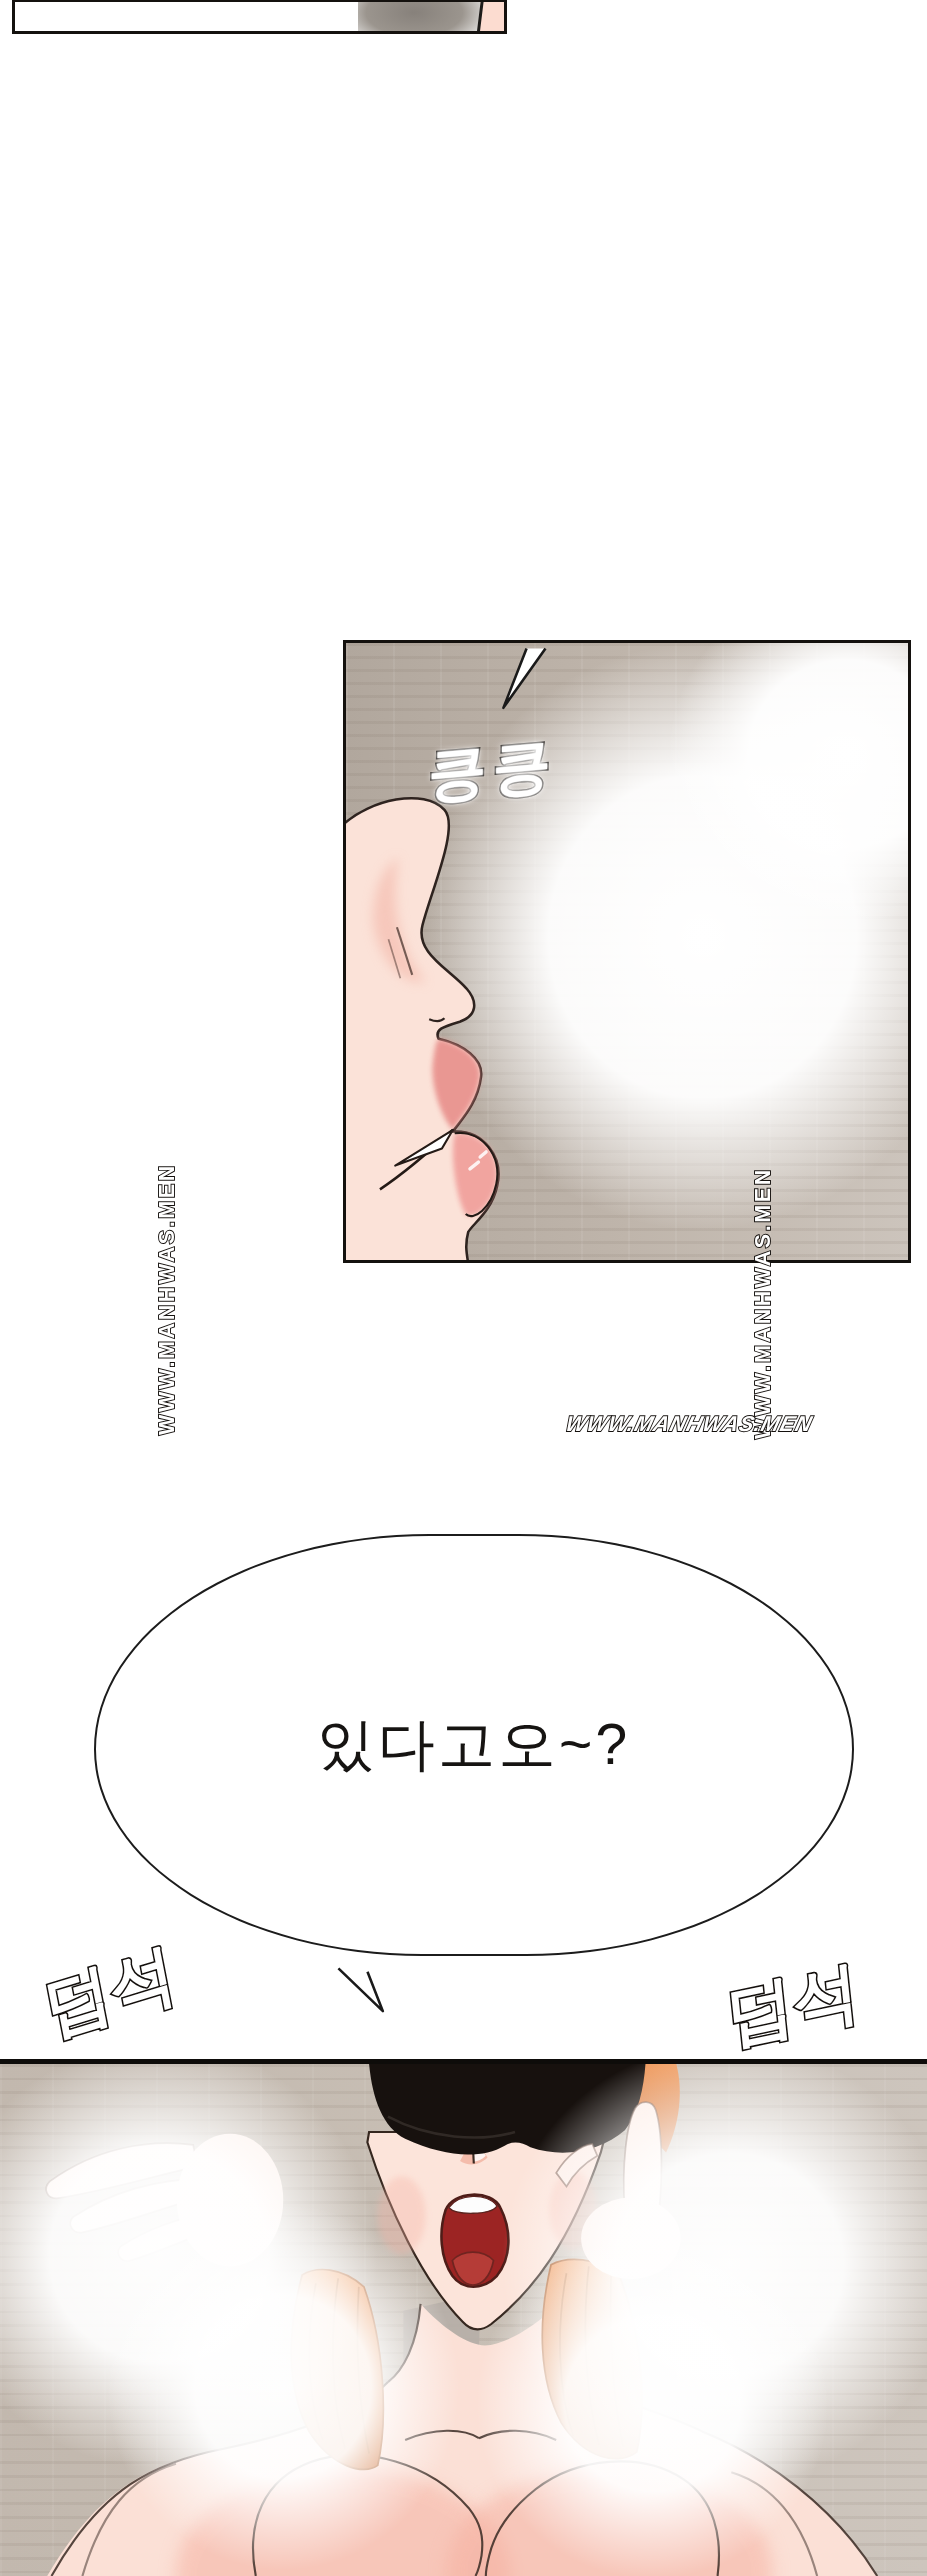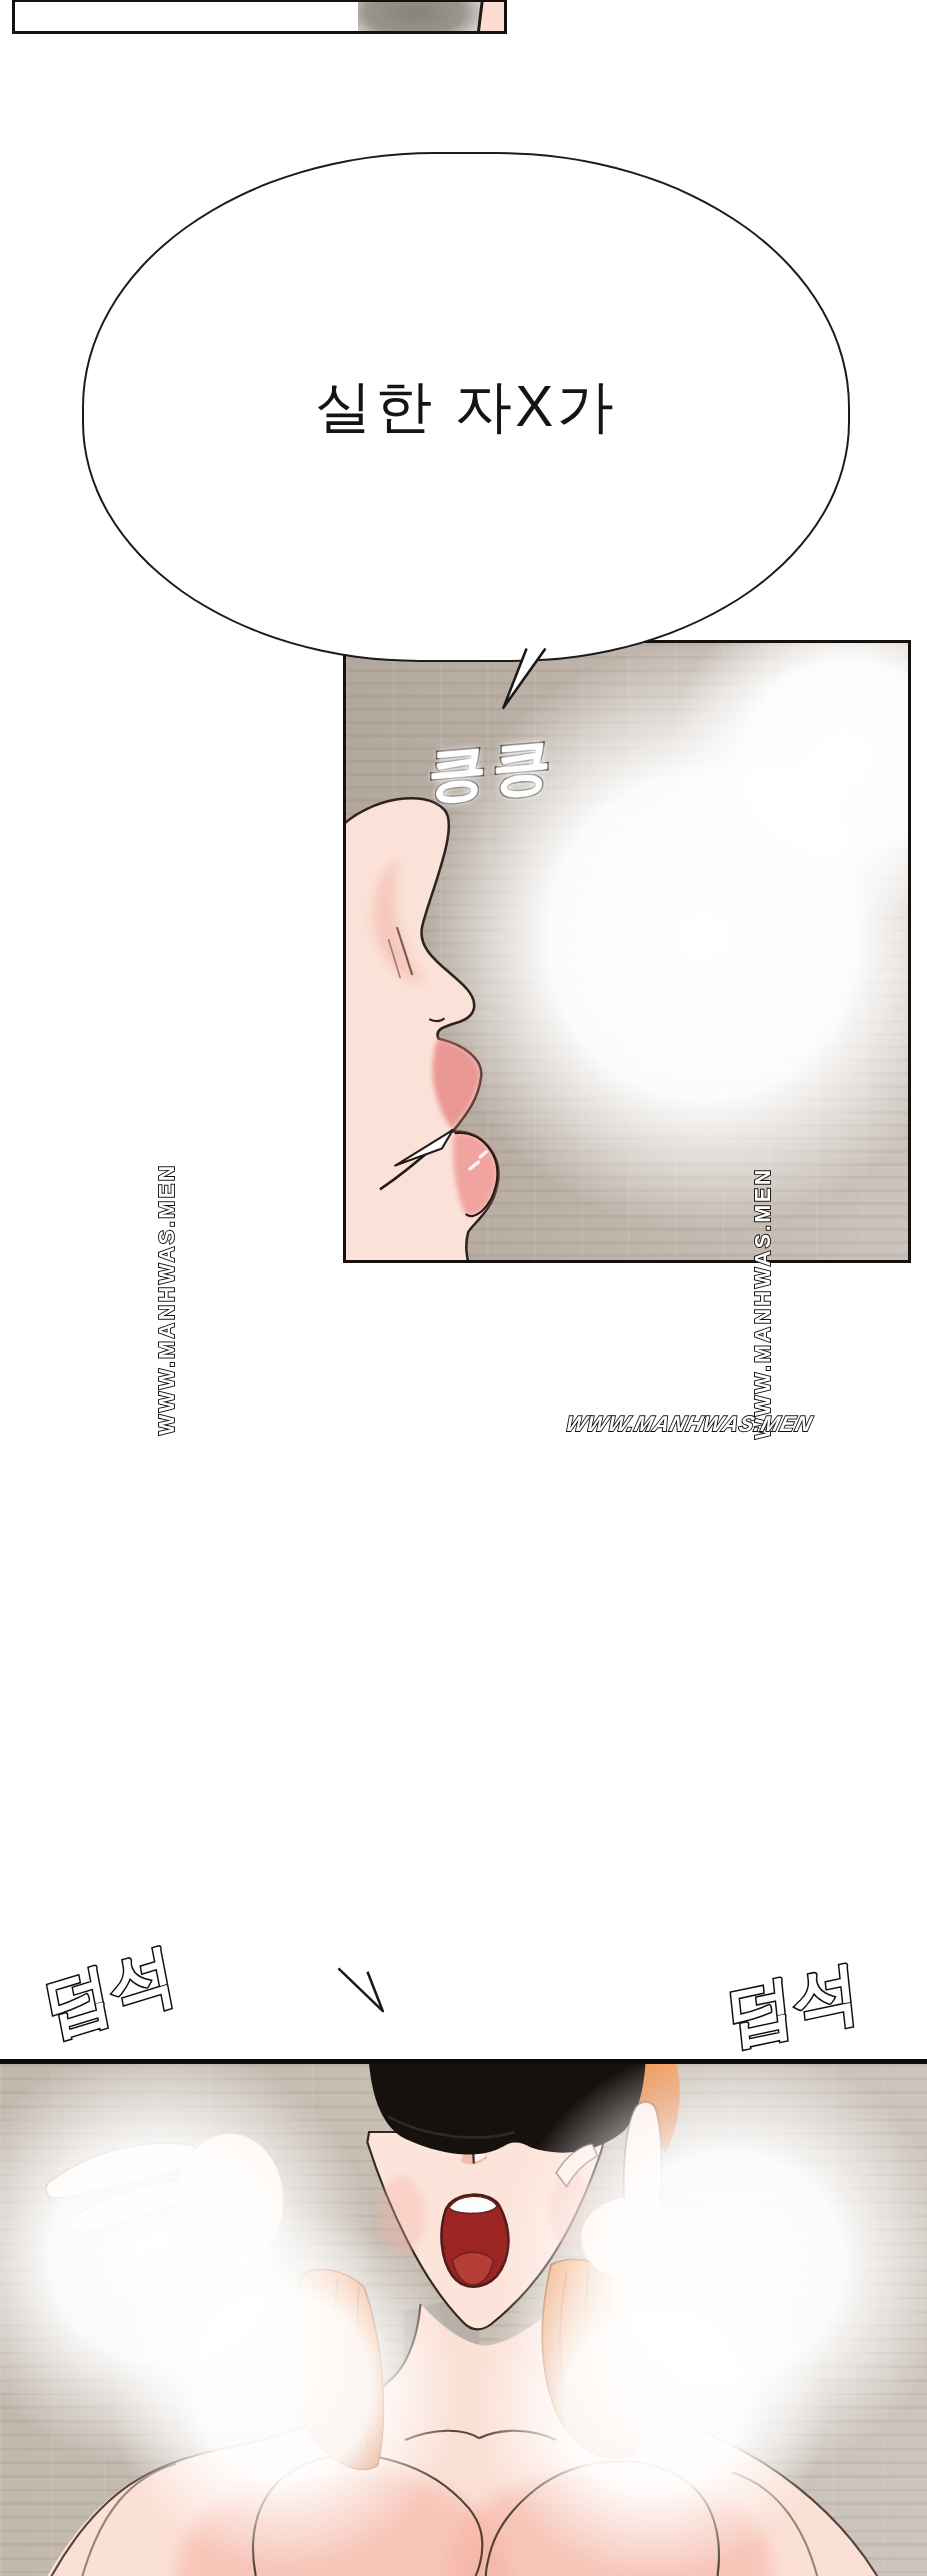--- a/index.html
+++ b/index.html
@@ -193,27 +193,27 @@
 
       <g>
         <ellipse cx="185" cy="225" rx="255" ry="250" fill="url(#glowB)"></ellipse>
         <ellipse cx="330" cy="380" rx="205" ry="215" fill="url(#glowB)"></ellipse>
         <ellipse cx="850" cy="235" rx="265" ry="260" fill="url(#glowB)"></ellipse>
         <ellipse cx="760" cy="400" rx="205" ry="205" fill="url(#glowB)"></ellipse>
       </g>
     </svg>
   </div>
 
-  <div class="bubble" id="bubble-1">
-    <span class="bubble-text">실한 자X가</span>
-  </div>
   <svg class="tail" id="tail-1" width="52" height="67" viewBox="0 0 60 78">
     <path d="M 33,3 L 6,72 L 55,3" fill="#ffffff" stroke="#1a1a1a" stroke-width="3" stroke-linejoin="round"></path>
   </svg>
 
+  <div class="bubble" id="bubble-2">
+    <span class="bubble-text">있다고오~?</span>
+  </div>
   <svg class="tail" id="tail-2" width="57" height="53" viewBox="0 0 66 62">
     <path d="M 6,4 L 58,54 L 40,8" fill="#ffffff" stroke="#1a1a1a" stroke-width="3" stroke-linejoin="round"></path>
   </svg>
 
   <div class="sfx outlined" id="sfx-sniff">킁킁</div>
   <div class="sfx outlined" id="sfx-grab-left">덥석</div>
   <div class="sfx outlined" id="sfx-grab-right">덥석</div>
 
   <div class="wm-v outlined" id="wm-left">WWW.MANHWAS.MEN</div>
   <div class="wm-v outlined" id="wm-right">WWW.MANHWAS.MEN</div>

